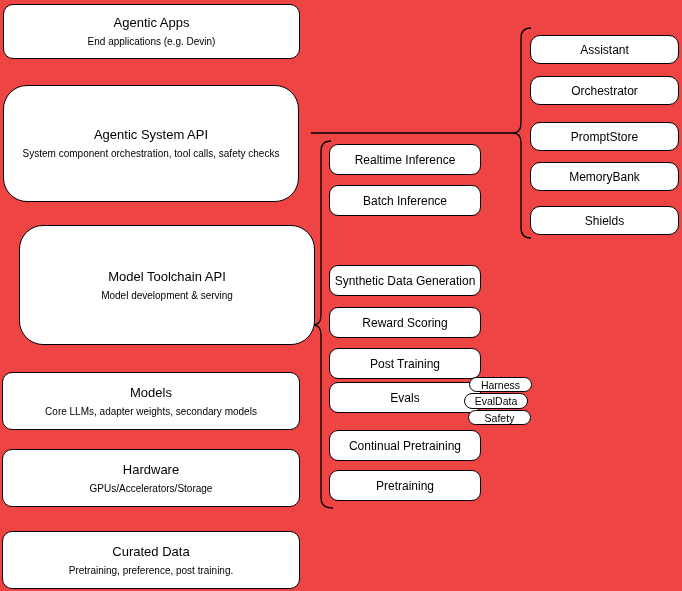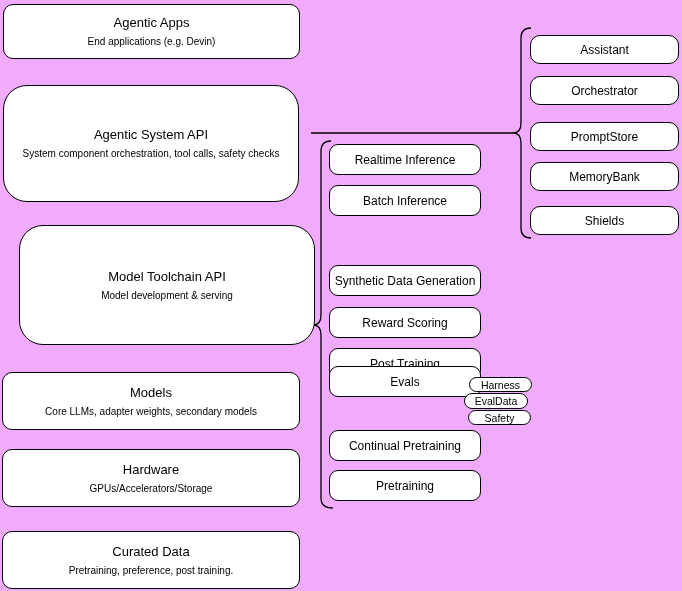--- a/index.html
+++ b/index.html
@@ -1,20 +1,20 @@
 <!DOCTYPE html>
 <html><head>
 <meta charset="utf-8">
 <style>
   html, body { margin: 0; padding: 0; background: #ffffff; }
   .canvas {
     position: relative;
     width: 682px;
     height: 591px;
-    background: #f0abfc;
+    background: #ef4444;
     font-family: "Liberation Sans", sans-serif;
     color: #000000;
     overflow: hidden;
   }
   .connectors {
     position: absolute;
     left: 0; top: 0;
     width: 682px; height: 591px;
     pointer-events: none;
   }
@@ -109,21 +109,21 @@
   </div>
   <div class="node mid-node" style="top:265px;">
     <span>Synthetic Data Generation</span>
   </div>
   <div class="node mid-node" style="top:307px;">
     <span>Reward Scoring</span>
   </div>
   <div class="node mid-node" style="top:348px;">
     <span>Post Training</span>
   </div>
-  <div class="node mid-node" style="top:366px;">
+  <div class="node mid-node" style="top:382px;">
     <span>Evals</span>
   </div>
   <div class="node mid-node" style="top:430px;justify-content:center;">
     <span>Continual Pretraining</span>
   </div>
   <div class="node mid-node" style="top:470px;">
     <span>Pretraining</span>
   </div>
 
   <div class="tag-oval" style="left:469px; top:377px; width:63px; height:15px;">

